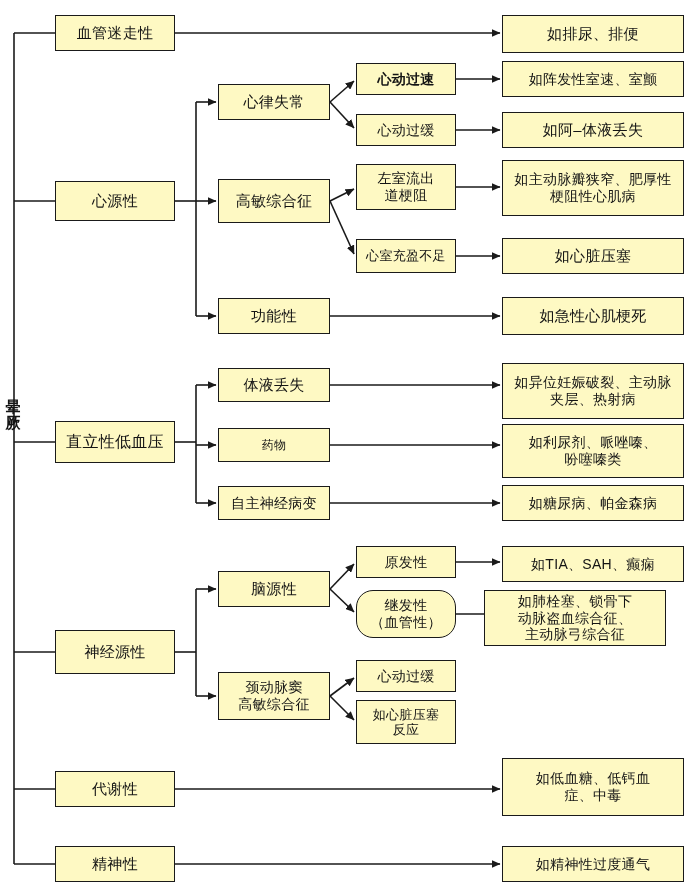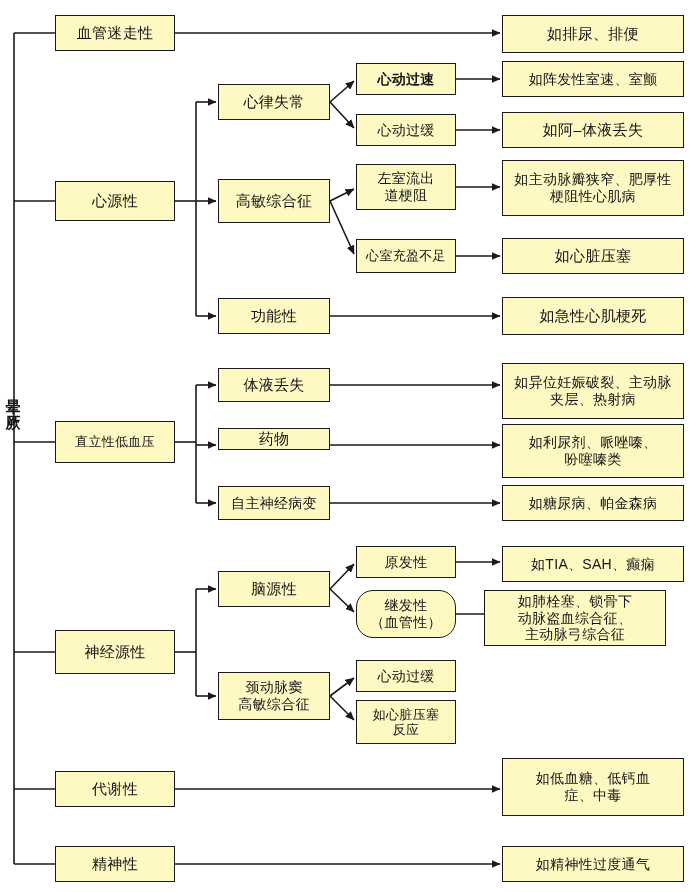--- a/index.html
+++ b/index.html
@@ -90,29 +90,29 @@
         <path d="M 175 864 L 500 864" marker-end="url(#ah)"></path>
       </g>
   </svg>
 
   <div class="root-label" style="left:0px;top:385px;width:26px;height:60px;font-size:15px;">晕
 厥</div>
 
   <div id="node-layer">
       <div class="node" style="left: 55px; top: 15px; width: 120px; height: 36px; font-size: 15px;">血管迷走性</div>
       <div class="node" style="left: 55px; top: 181px; width: 120px; height: 40px; font-size: 15px;">心源性</div>
-      <div class="node" style="left: 55px; top: 421px; width: 120px; height: 42px; font-size: 13px;">直立性低血压</div>
+      <div class="node" style="left: 55px; top: 421px; width: 120px; height: 42px; font-size: 16px;">直立性低血压</div>
       <div class="node" style="left: 55px; top: 630px; width: 120px; height: 44px; font-size: 15px;">神经源性</div>
       <div class="node" style="left: 55px; top: 771px; width: 120px; height: 36px; font-size: 15px;">代谢性</div>
       <div class="node" style="left: 55px; top: 846px; width: 120px; height: 36px; font-size: 15px;">精神性</div>
       <div class="node" style="left: 218px; top: 84px; width: 112px; height: 36px; font-size: 15px;">心律失常</div>
       <div class="node" style="left: 218px; top: 179px; width: 112px; height: 44px; font-size: 15px;">高敏综合征</div>
       <div class="node" style="left: 218px; top: 298px; width: 112px; height: 36px; font-size: 15px;">功能性</div>
       <div class="node" style="left: 218px; top: 368px; width: 112px; height: 34px; font-size: 15px;">体液丢失</div>
-      <div class="node" style="left: 218px; top: 428px; width: 112px; height: 22px; font-size: 15px;">药物</div>
+      <div class="node" style="left: 218px; top: 428px; width: 112px; height: 34px; font-size: 12px;">药物</div>
       <div class="node" style="left: 218px; top: 486px; width: 112px; height: 34px; font-size: 14px;">自主神经病变</div>
       <div class="node" style="left: 218px; top: 571px; width: 112px; height: 36px; font-size: 15px;">脑源性</div>
       <div class="node" style="left: 218px; top: 672px; width: 112px; height: 48px; font-size: 14px;">颈动脉窦
 高敏综合征</div>
       <div class="node" style="left: 356px; top: 63px; width: 100px; height: 32px; font-size: 14px; font-weight: bold;">心动过速</div>
       <div class="node" style="left: 356px; top: 114px; width: 100px; height: 32px; font-size: 14px;">心动过缓</div>
       <div class="node" style="left: 356px; top: 164px; width: 100px; height: 46px; font-size: 14px;">左室流出
 道梗阻</div>
       <div class="node" style="left: 356px; top: 239px; width: 100px; height: 34px; font-size: 13px;">心室充盈不足</div>
       <div class="node" style="left: 356px; top: 546px; width: 100px; height: 32px; font-size: 14px;">原发性</div>

